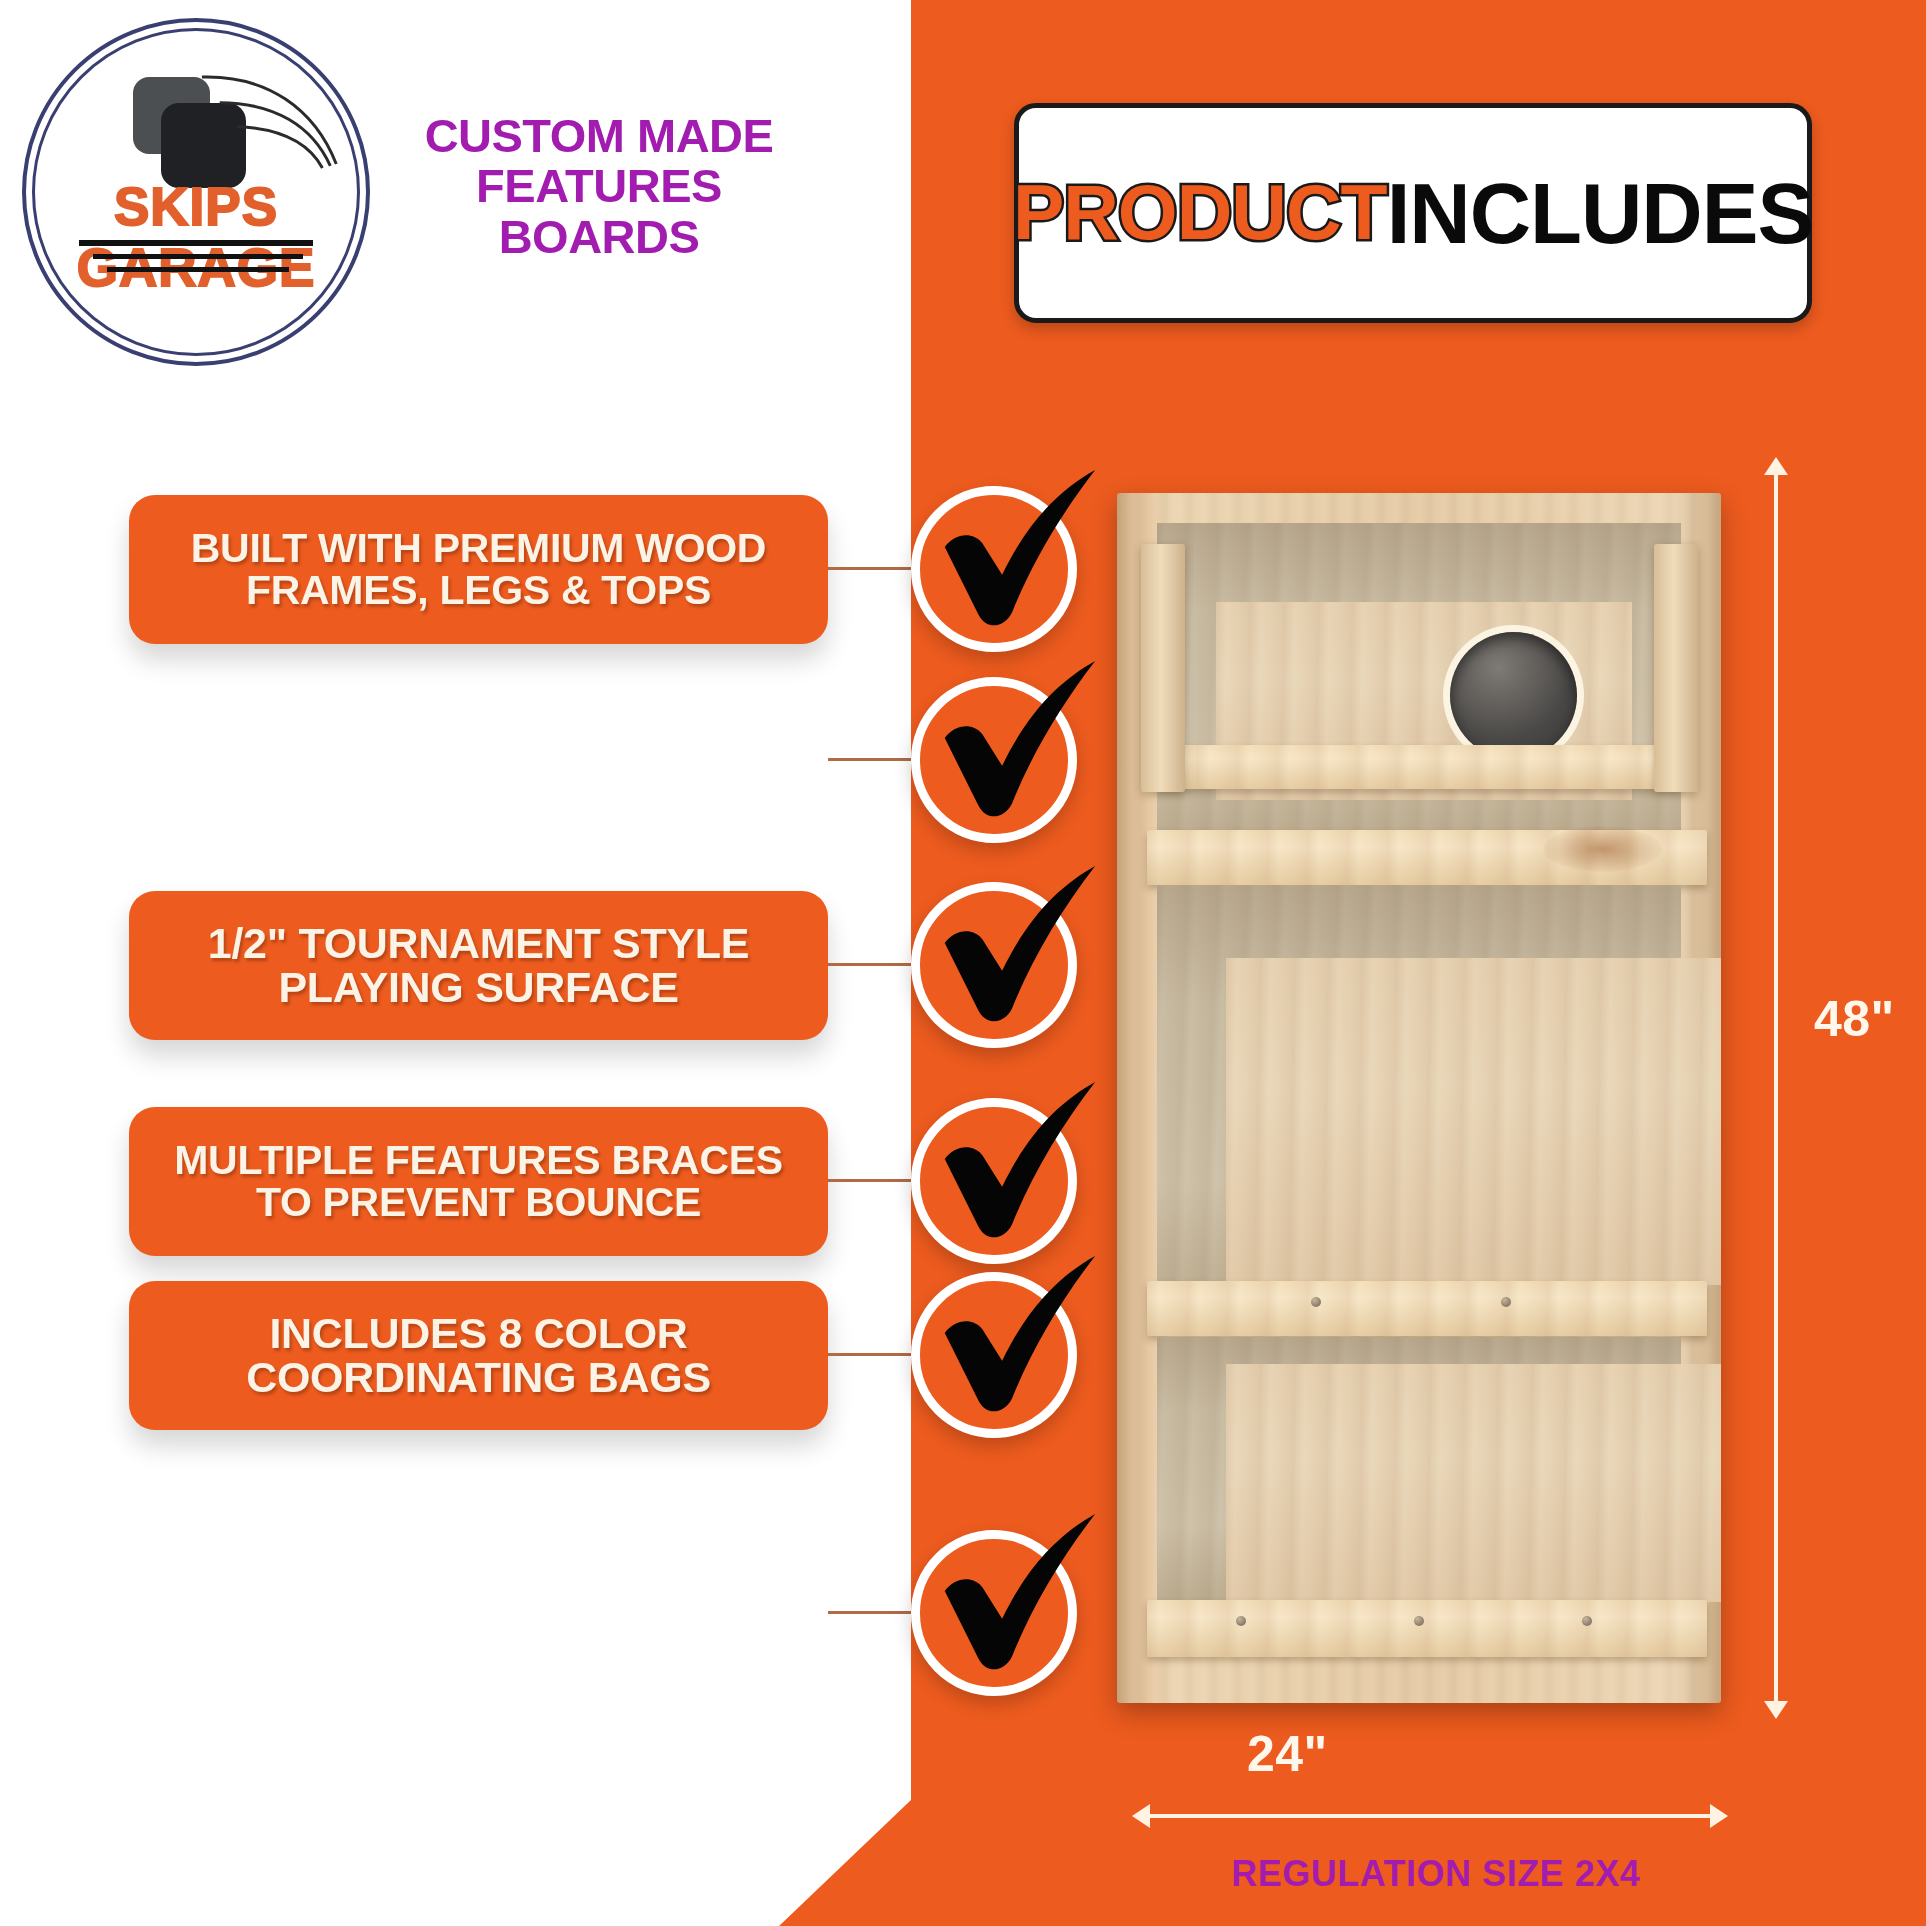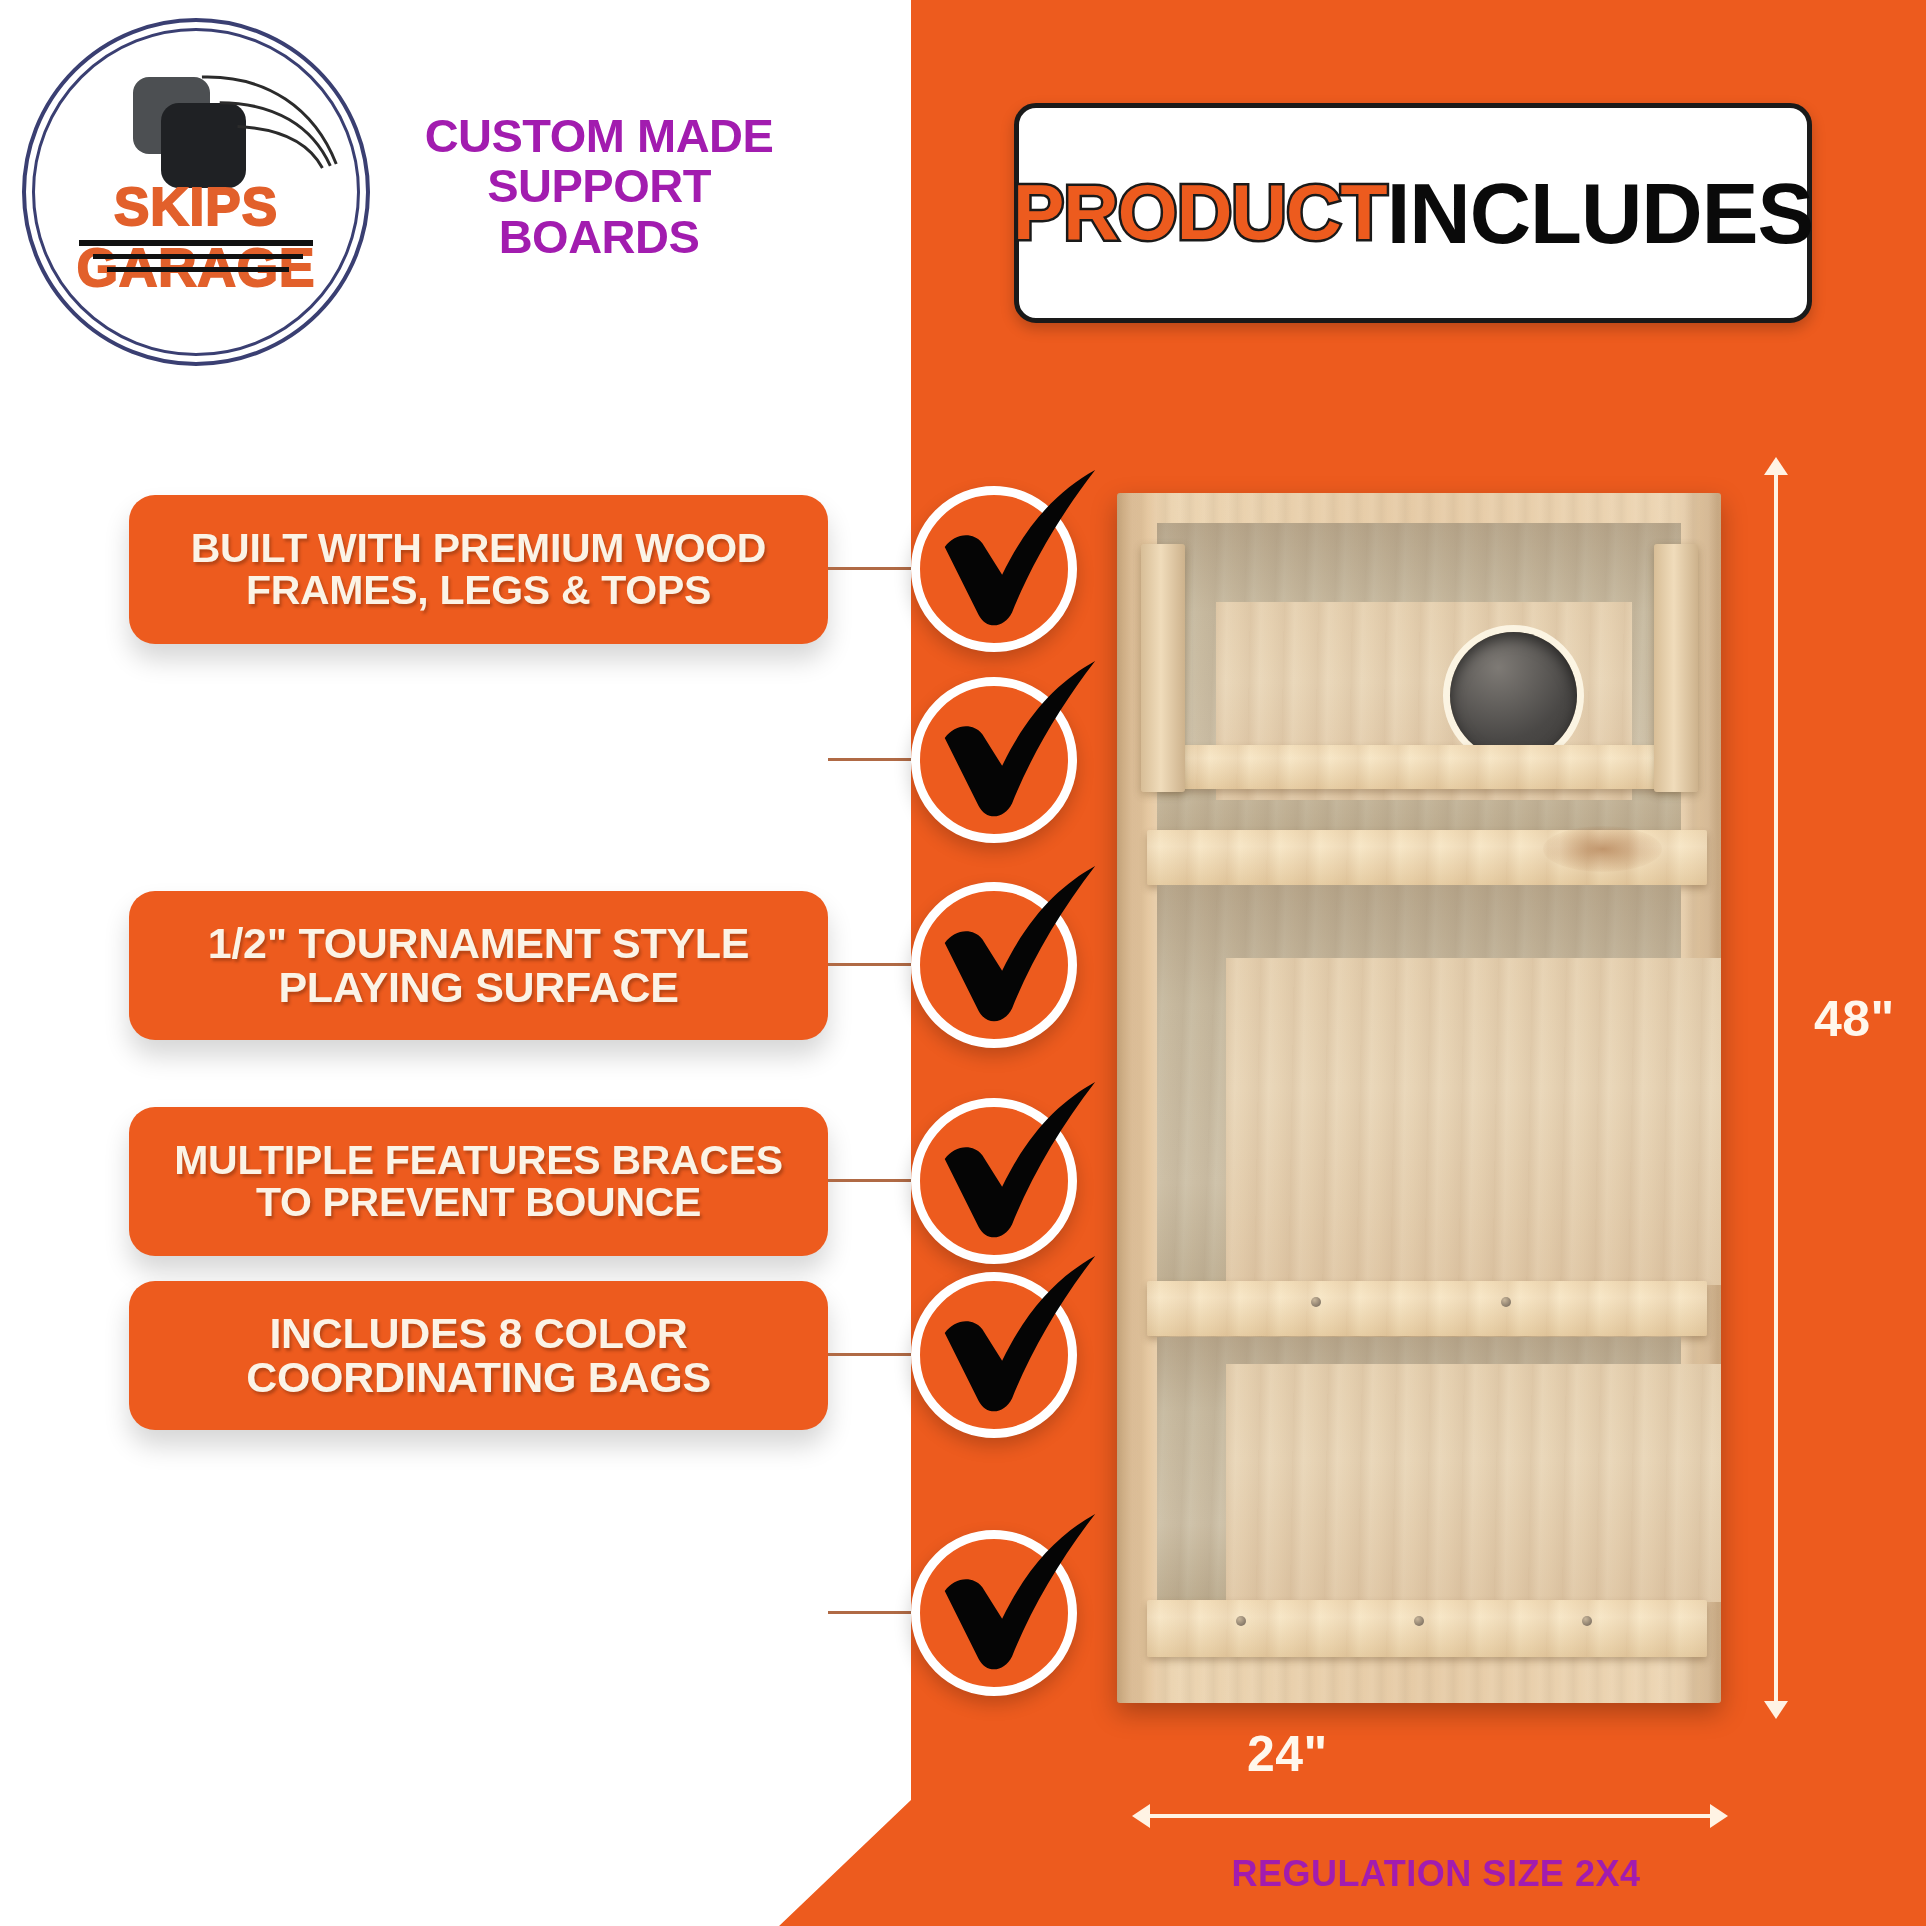--- a/index.html
+++ b/index.html
@@ -127,21 +127,21 @@
     <path d="M40 58 C84 60 112 74 126 100" stroke="#2b2b2b" stroke-width="3" fill="none"></path>
   </svg>
   <div class="wordmark">SKIPS GARAGE</div>
   <div class="rule r1"></div>
   <div class="rule r2"></div>
   <div class="rule r3"></div>
 </div>
 
 <div id="headline">
   <div>CUSTOM MADE</div>
-  <div>SUPPORT</div>
+  <div>FEATURES</div>
   <div>BOARDS</div>
 </div>
 
 <div id="pf-banner">
   <div class="l1">PRODUCT</div>
   <div class="l2">INCLUDES</div>
 </div>
 
 <div class="feature-row" style="top:495px;">
   <div class="pill">

